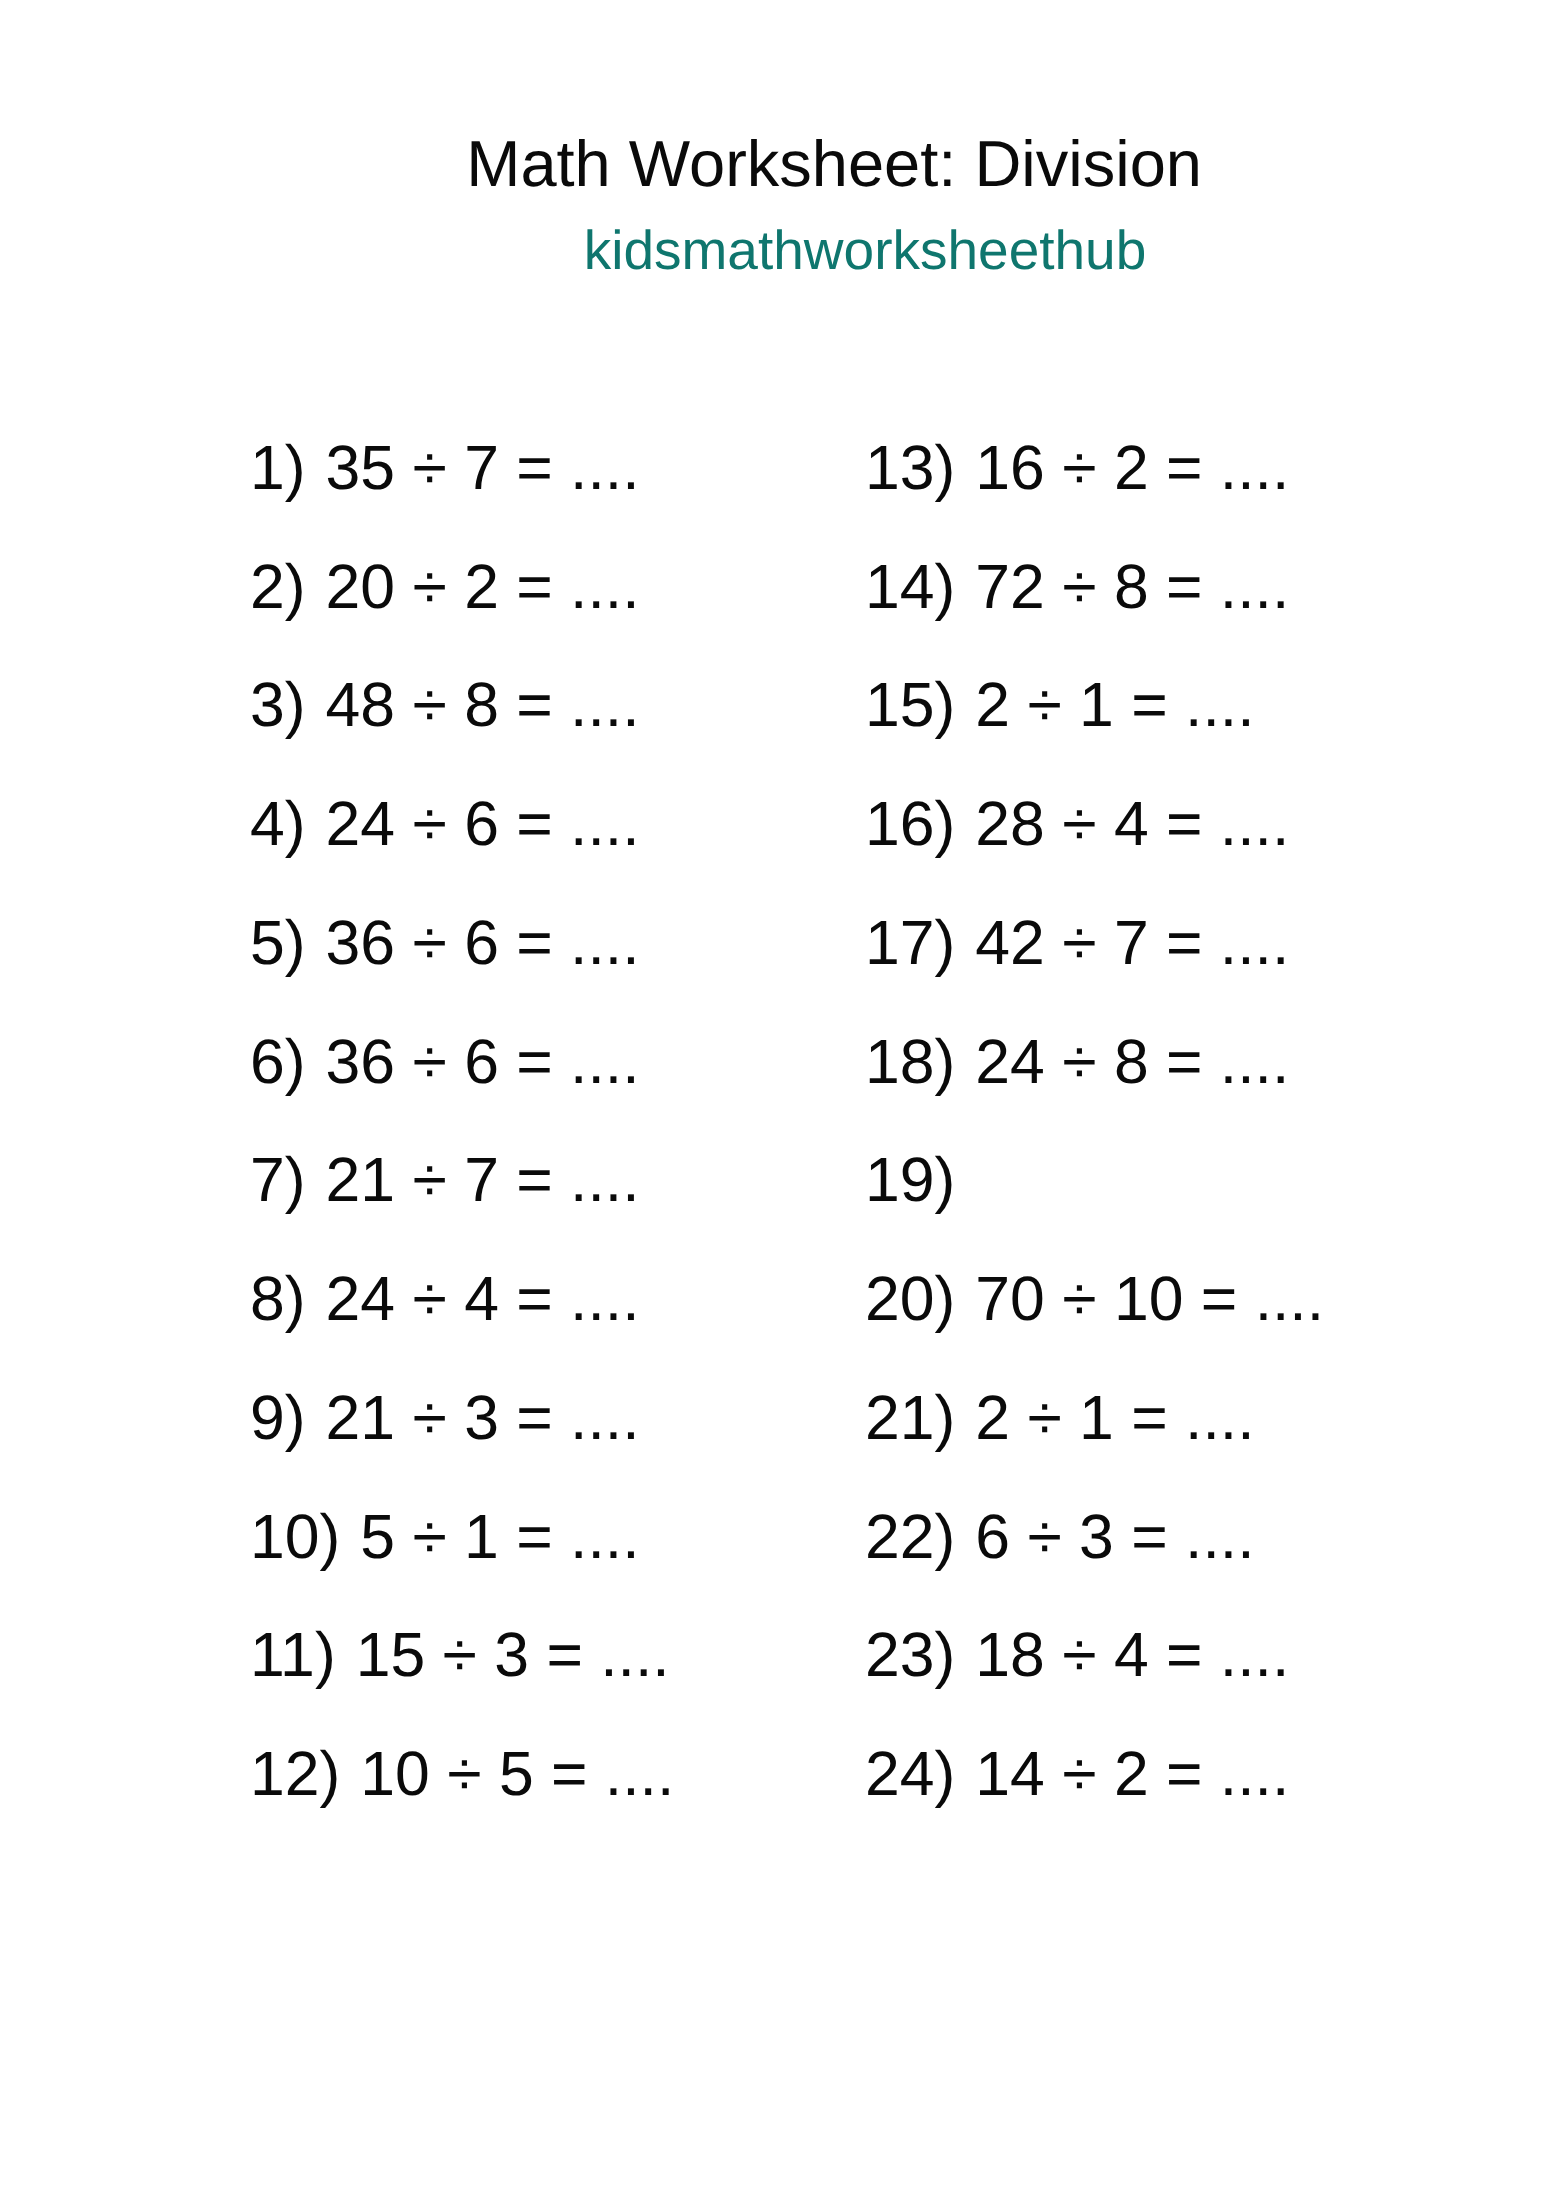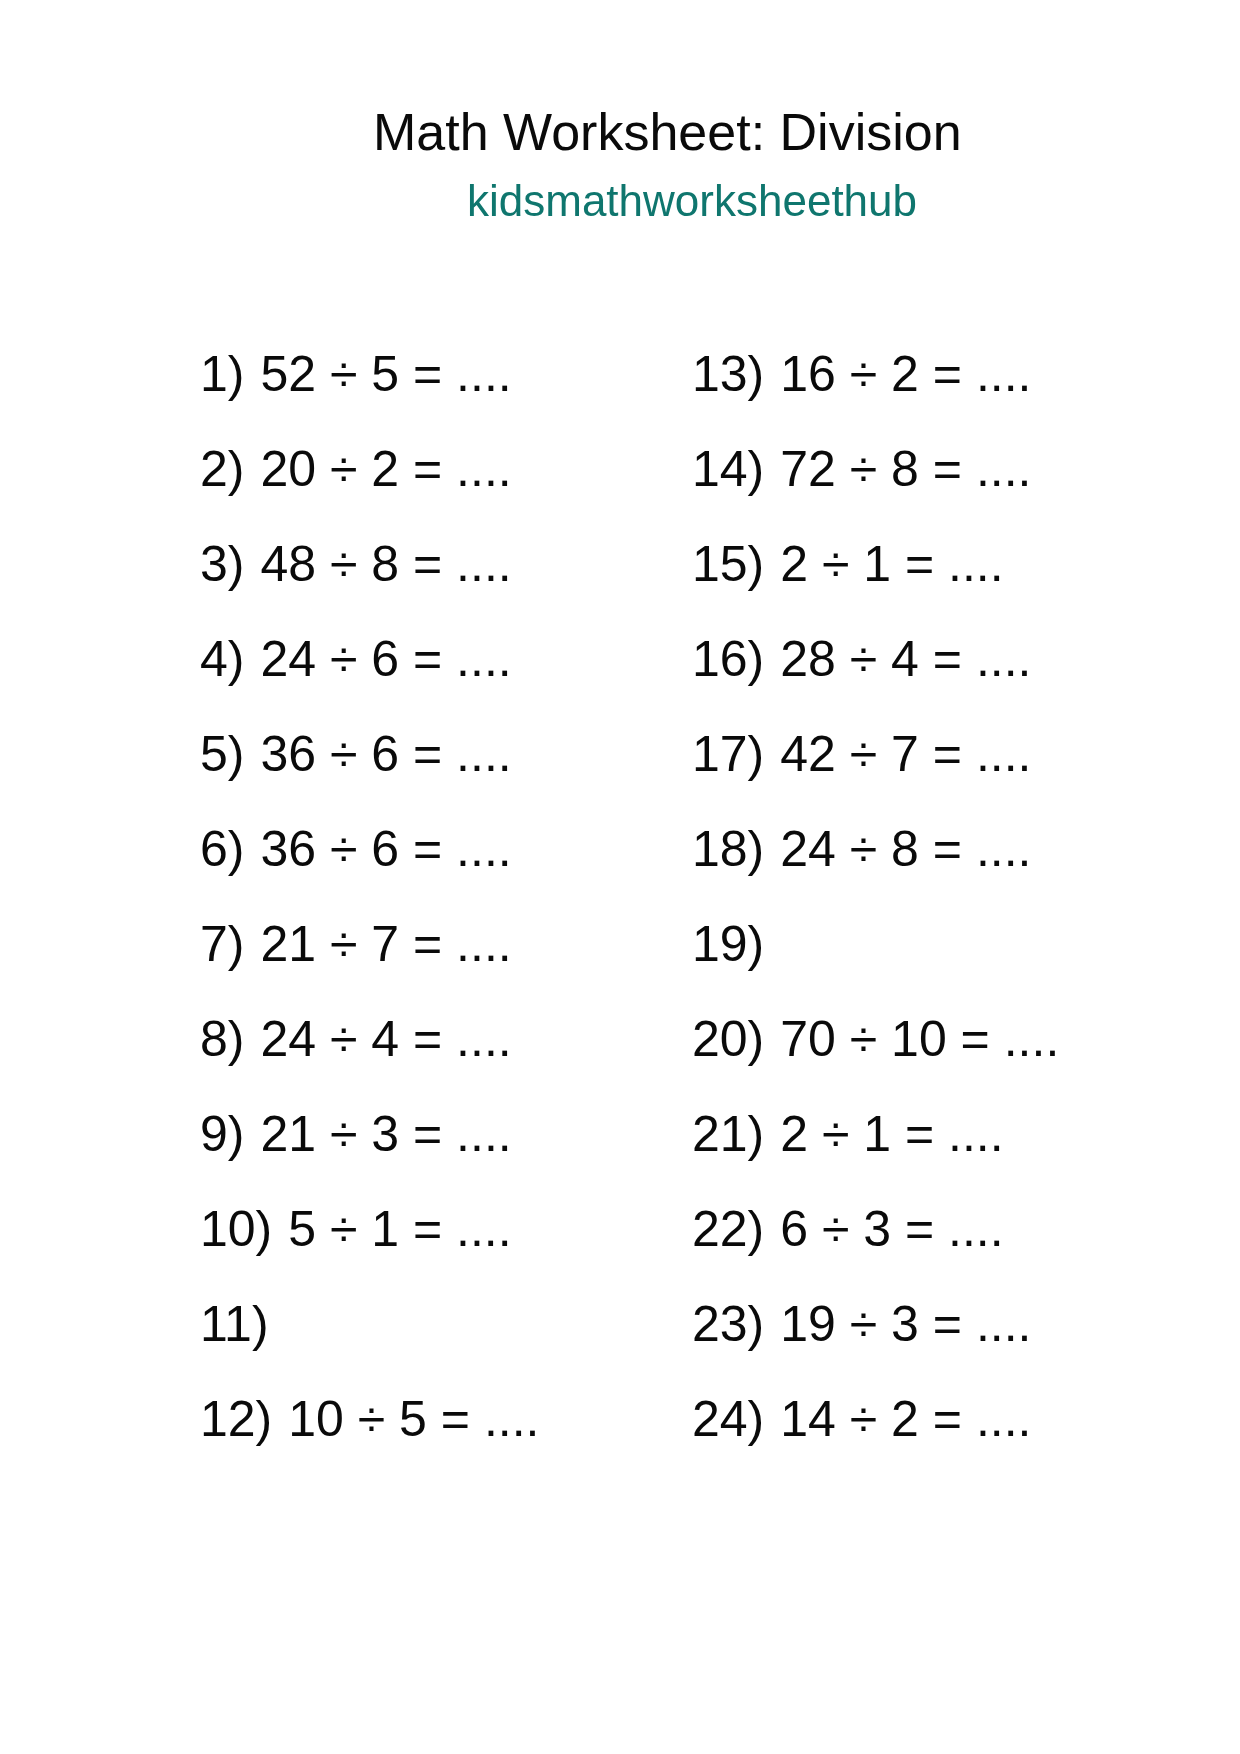--- a/index.html
+++ b/index.html
@@ -34,42 +34,42 @@
 </style>
 </head>
 <body>
 
 <div class="page">
 
   <div class="title">Math Worksheet: Division</div>
   <div class="subtitle">kidsmathworksheethub</div>
 
   <div class="col col-left">
-    <div class="row"><span class="num">1)</span><span class="expr">52 ÷ 5 = ....</span></div>
+    <div class="row"><span class="num">1)</span><span class="expr">35 ÷ 7 = ....</span></div>
     <div class="row"><span class="num">2)</span><span class="expr">20 ÷ 2 = ....</span></div>
     <div class="row"><span class="num">3)</span><span class="expr">48 ÷ 8 = ....</span></div>
     <div class="row"><span class="num">4)</span><span class="expr">24 ÷ 6 = ....</span></div>
     <div class="row"><span class="num">5)</span><span class="expr">36 ÷ 6 = ....</span></div>
     <div class="row"><span class="num">6)</span><span class="expr">36 ÷ 6 = ....</span></div>
     <div class="row"><span class="num">7)</span><span class="expr">21 ÷ 7 = ....</span></div>
     <div class="row"><span class="num">8)</span><span class="expr">24 ÷ 4 = ....</span></div>
     <div class="row"><span class="num">9)</span><span class="expr">21 ÷ 3 = ....</span></div>
     <div class="row"><span class="num">10)</span><span class="expr">5 ÷ 1 = ....</span></div>
-    <div class="row"><span class="num">11)</span></div>
+    <div class="row"><span class="num">11)</span><span class="expr">15 ÷ 3 = ....</span></div>
     <div class="row"><span class="num">12)</span><span class="expr">10 ÷ 5 = ....</span></div>
   </div>
 
   <div class="col col-right">
     <div class="row"><span class="num">13)</span><span class="expr">16 ÷ 2 = ....</span></div>
     <div class="row"><span class="num">14)</span><span class="expr">72 ÷ 8 = ....</span></div>
     <div class="row"><span class="num">15)</span><span class="expr">2 ÷ 1 = ....</span></div>
     <div class="row"><span class="num">16)</span><span class="expr">28 ÷ 4 = ....</span></div>
     <div class="row"><span class="num">17)</span><span class="expr">42 ÷ 7 = ....</span></div>
     <div class="row"><span class="num">18)</span><span class="expr">24 ÷ 8 = ....</span></div>
     <div class="row"><span class="num">19)</span></div>
     <div class="row"><span class="num">20)</span><span class="expr">70 ÷ 10 = ....</span></div>
     <div class="row"><span class="num">21)</span><span class="expr">2 ÷ 1 = ....</span></div>
     <div class="row"><span class="num">22)</span><span class="expr">6 ÷ 3 = ....</span></div>
-    <div class="row"><span class="num">23)</span><span class="expr">19 ÷ 3 = ....</span></div>
+    <div class="row"><span class="num">23)</span><span class="expr">18 ÷ 4 = ....</span></div>
     <div class="row"><span class="num">24)</span><span class="expr">14 ÷ 2 = ....</span></div>
   </div>
 
 </div>
 
 </body></html>

